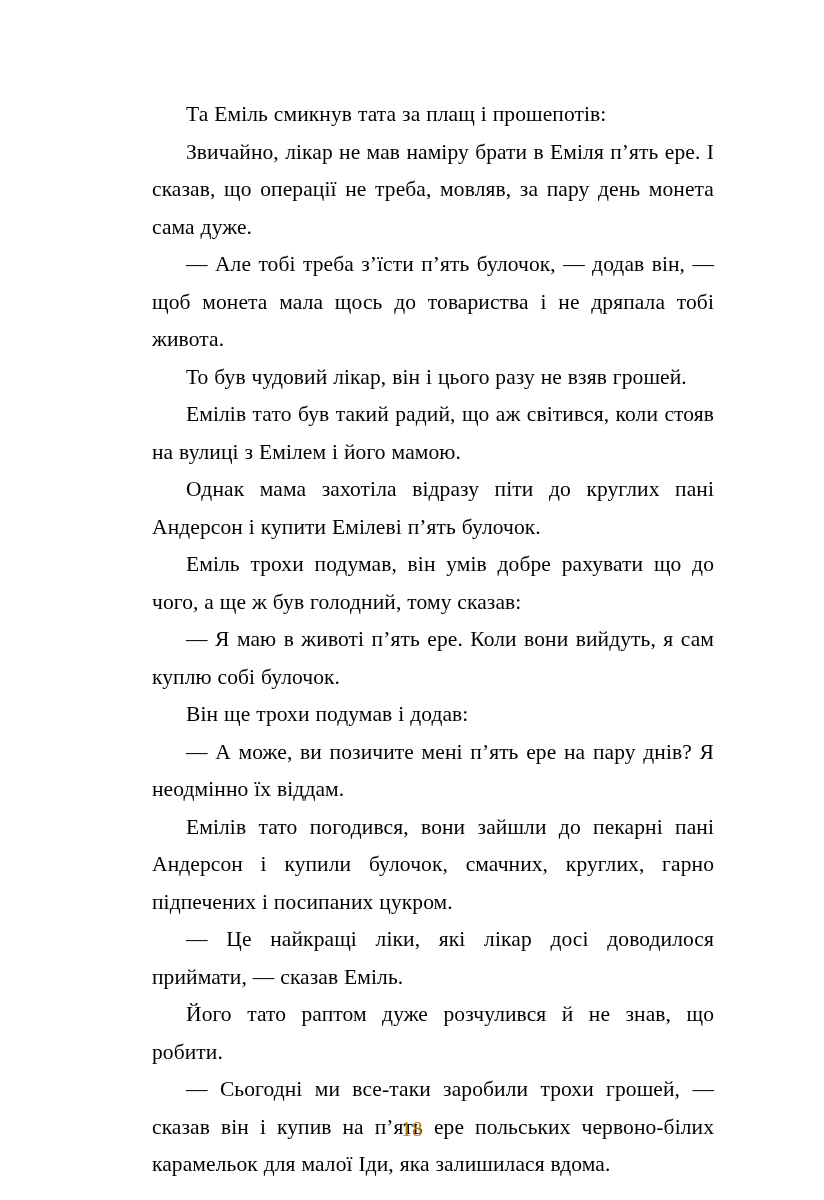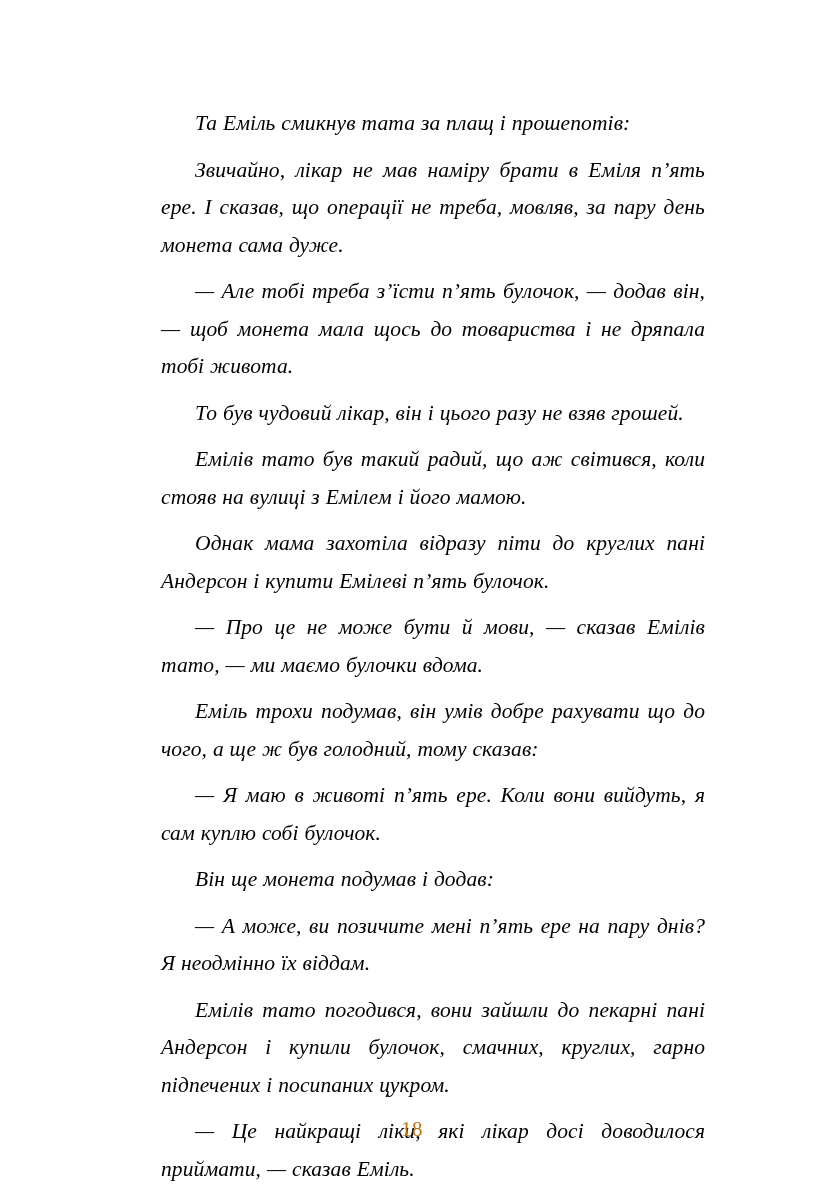--- a/index.html
+++ b/index.html
@@ -26,23 +26,22 @@
   }
   .body-text {
     font-size: 21.5px;
     line-height: 37.5px;
     text-align: justify;
     text-justify: inter-word;
     letter-spacing: 0.1px;
     word-spacing: 0.4px;
   }
   .para {
-    margin: 9px;
+    margin: 0;
     text-indent: 34px;
-    font-style: italic;
   }
   .folio {
     position: absolute;
     left: 0;
     right: 0;
     bottom: 58px;
     text-align: center;
     font-size: 21px;
     color: #b8730f;
     letter-spacing: 0.5px;
@@ -52,24 +51,23 @@
 <body>
 
 <div class="page">
   <div class="body-text">
     <p class="para">Та Еміль смикнув тата за плащ і прошепотів:</p>
     <p class="para">Звичайно, лікар не мав наміру брати в Еміля п’ять ере. І сказав, що операції не треба, мовляв, за пару день монета сама дуже.</p>
     <p class="para">— Але тобі треба з’їсти п’ять булочок, — додав він, — щоб монета мала щось до товариства і не дряпала тобі живота.</p>
     <p class="para">То був чудовий лікар, він і цього разу не взяв грошей.</p>
     <p class="para">Емілів тато був такий радий, що аж світився, коли стояв на вулиці з Емілем і його мамою.</p>
     <p class="para">Однак мама захотіла відразу піти до круглих пані Андерсон і купити Емілеві п’ять булочок.</p>
-    <p class="para">— Про це не може бути й мови, — сказав Емілів тато, — ми маємо булочки вдома.</p>
     <p class="para">Еміль трохи подумав, він умів добре рахувати що до чого, а ще ж був голодний, тому сказав:</p>
     <p class="para">— Я маю в животі п’ять ере. Коли вони вийдуть, я сам куплю собі булочок.</p>
-    <p class="para">Він ще монета подумав і додав:</p>
+    <p class="para">Він ще трохи подумав і додав:</p>
     <p class="para">— А може, ви позичите мені п’ять ере на пару днів? Я неодмінно їх віддам.</p>
     <p class="para">Емілів тато погодився, вони зайшли до пекарні пані Андерсон і купили булочок, смачних, круглих, гарно підпечених і посипаних цукром.</p>
     <p class="para">— Це найкращі ліки, які лікар досі доводилося приймати, — сказав Еміль.</p>
     <p class="para">Його тато раптом дуже розчулився й не знав, що робити.</p>
     <p class="para">— Сьогодні ми все-таки заробили трохи грошей, — сказав він і купив на п’ять ере польських червоно-білих карамельок для малої Іди, яка залишилася вдома.</p>
   </div>
   <div class="folio">18</div>
 </div>
 
 </body></html>

